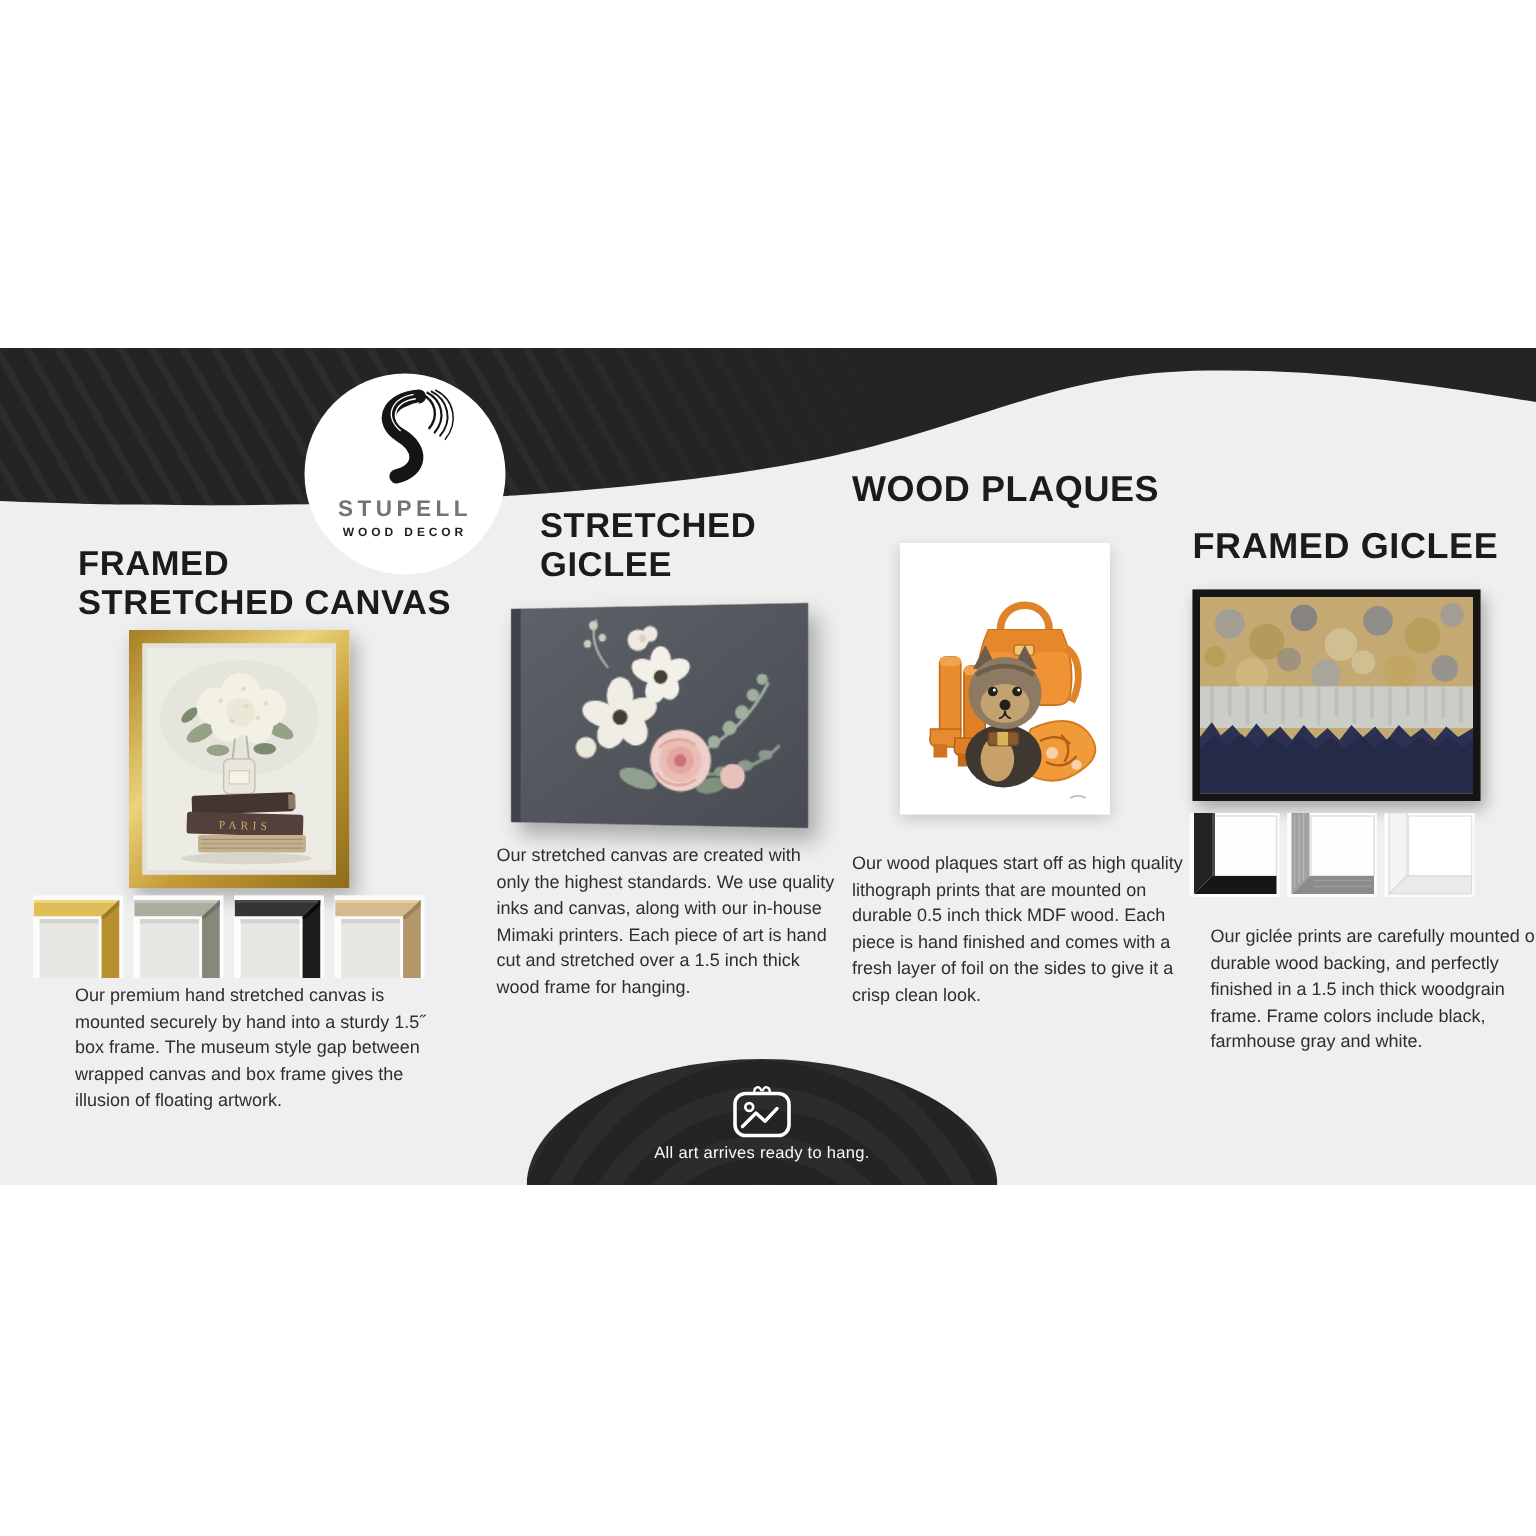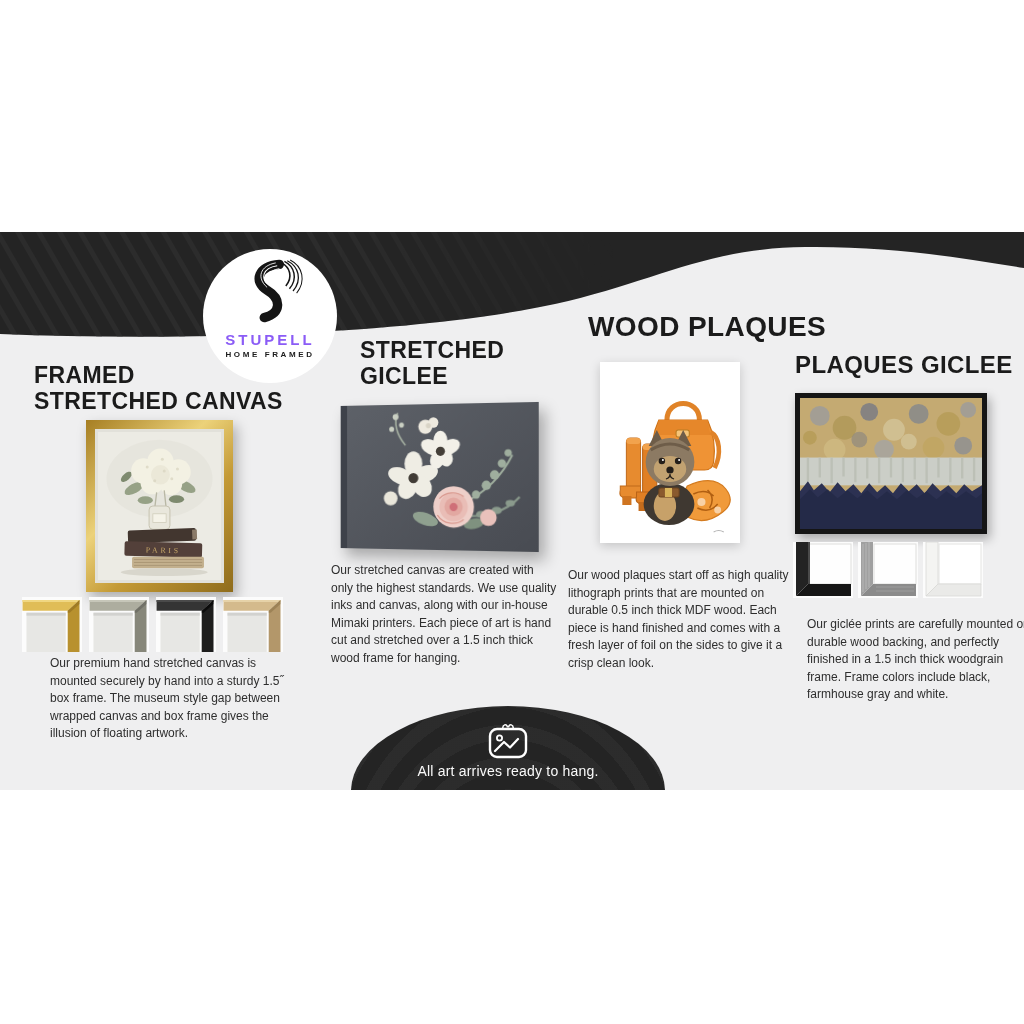--- a/index.html
+++ b/index.html
@@ -4,21 +4,21 @@
 <style>
   html,body{margin:0;padding:0;background:#fff;}
   #stage{position:relative;width:1024px;height:1024px;background:#ffffff;overflow:hidden;
          font-family:"Liberation Sans",sans-serif;color:#2c2c2c;}
   .panel{position:absolute;left:0;top:232px;width:1024px;height:558px;background:#efeff0;}
   .wave{position:absolute;left:0;top:232px;width:1024px;height:120px;display:block;}
   
   .logo{position:absolute;left:203px;top:249px;width:134px;height:134px;background:#ffffff;
         border-radius:50%;text-align:center;}
   .logo svg{display:block;margin:8px auto 0;}
-  .brand-name{font-size:15px;font-weight:700;letter-spacing:3px;color:#8b5cf6;margin-top:-4px;}
+  .brand-name{font-size:15px;font-weight:700;letter-spacing:3px;color:#737373;margin-top:-4px;}
   .brand-tagline{font-size:8px;font-weight:700;letter-spacing:2.6px;color:#1c1c1c;margin-top:2px;}
   
   .hd{position:absolute;font-size:23px;line-height:26px;font-weight:700;letter-spacing:.4px;color:#1b1b1b;}
   .bd{position:absolute;font-size:12px;line-height:17.5px;color:#2e2e2e;}
   
   .float-frame{position:absolute;left:86px;top:420px;width:147px;height:172px;padding:9px;
      box-sizing:border-box;background:linear-gradient(135deg,#a67e22,#ecd27a 38%,#c49a36 62%,#8f6c1c);
      box-shadow:4px 6px 12px rgba(0,0,0,.28);}
   .float-inner{width:100%;height:100%;box-sizing:border-box;border:3px solid #e2e1da;background:#ecebe4;}
   .float-inner svg{display:block;width:100%;height:100%;}
@@ -36,21 +36,21 @@
   .swrow{position:absolute;display:flex;}
   .swrow svg{display:block;background:#fcfcfc;}
   .swrow.r1{left:22px;top:597px;gap:7px;}
   .swrow.r2{left:793px;top:542px;gap:5px;}
   
   .dome-wrap{position:absolute;left:351px;top:706px;width:314px;height:84px;overflow:hidden;}
   .dome{position:absolute;left:0;top:0;width:314px;height:170px;border-radius:50%;background:#242424;
      background-image:repeating-radial-gradient(ellipse at 50% 115%,rgba(255,255,255,.035) 0 12px,rgba(255,255,255,0) 12px 26px);
      text-align:center;}
   .dome svg{display:block;margin:16px auto 0;}
-  .dome-text{color:#fafafa;font-size:14px;margin-top:3px;letter-spacing:.2px;}
+  .dome-text{color:#fafafa;font-size:11px;margin-top:3px;letter-spacing:.2px;}
 </style>
 </head>
 <body>
 
 <div id="stage">
 
   <div class="panel"></div>
 
   <svg class="wave" viewBox="0 0 1024 120" preserveAspectRatio="none">
     <defs>
@@ -76,24 +76,24 @@
       <path d="M63,10 C34,12 26,34 46,46 C66,58 66,78 42,84" fill="none" stroke="#151515" stroke-width="13" stroke-linecap="round"></path>
       <path d="M66,8 C78,14 82,28 72,40" fill="none" stroke="#151515" stroke-width="2.2"></path>
       <path d="M70,6 C84,13 89,30 77,44" fill="none" stroke="#151515" stroke-width="2"></path>
       <path d="M74,5 C90,13 95,32 82,47" fill="none" stroke="#151515" stroke-width="1.8"></path>
       <path d="M78,4 C96,13 100,34 87,50" fill="none" stroke="#151515" stroke-width="1.4"></path>
       <path d="M60,12 C40,15 35,30 50,40" fill="none" stroke="#ffffff" stroke-width="1.4"></path>
       <path d="M63,16 C46,19 42,31 54,39" fill="none" stroke="#ffffff" stroke-width="1.2"></path>
       <path d="M58,8 C36,12 31,29 46,42" fill="none" stroke="#ffffff" stroke-width="1.2"></path>
     </svg>
     <div class="brand-name">STUPELL</div>
-    <div class="brand-tagline">HOME FRAMED</div>
-  </div>
-
-  <div class="hd" style="left:34px;top:362px;">
+    <div class="brand-tagline">WOOD DECOR</div>
+  </div>
+
+  <div class="hd" style="left:52px;top:362px;">
     <span>FRAMED</span><br>
     <span>STRETCHED CANVAS</span>
   </div>
 
   <div class="float-frame">
     <div class="float-inner">
       <svg viewBox="0 0 130 152" preserveAspectRatio="none">
         <rect width="130" height="152" fill="#ecebe4"></rect>
         <ellipse cx="65" cy="48" rx="56" ry="40" fill="#e4e3da" opacity=".7"></ellipse>
         <g fill="#96a186">
@@ -240,21 +240,21 @@
       <circle cx="108" cy="100" r="9" fill="#e2a8a1"></circle>
       <circle cx="108" cy="100" r="4" fill="#cf6f78"></circle>
       <path d="M94,92 a18,18 0 0 1 24,-2 M92,108 a18,18 0 0 0 26,4" stroke="#d9998f" stroke-width="1.2" fill="none"></path>
       <circle cx="142" cy="110" r="8" fill="#e9c1bb"></circle>
       <circle cx="45" cy="92" r="7" fill="#e9e6da"></circle>
     </svg>
   </div>
 
   <p class="bd" style="left:331px;top:562px;width:228px;margin:0;">Our stretched canvas are created with only the highest standards. We use quality inks and canvas, along with our in-house Mimaki printers. Each piece of art is hand cut and stretched over a 1.5 inch thick wood frame for hanging.</p>
 
-  <div class="hd" style="left:588px;top:314px;font-size:28px;">WOOD PLAQUES</div>
+  <div class="hd" style="left:568px;top:314px;font-size:24px;">WOOD PLAQUES</div>
 
   <div class="plaque">
     <svg viewBox="0 0 138 181" preserveAspectRatio="none">
       <rect width="138" height="181" fill="#ffffff"></rect>
 
       <g>
         <rect x="26" y="76" width="14" height="52" rx="4" fill="#e78b2f" stroke="#c06a1a" stroke-width="1"></rect>
         <path d="M20,124 h20 v12 h-14 q-8,0 -6,-8 z" fill="#e78b2f" stroke="#c06a1a" stroke-width="1"></path>
         <rect x="22" y="134" width="9" height="9" fill="#cf7420"></rect>
         <rect x="26" y="76" width="14" height="6" rx="3" fill="#f2a34d"></rect>
@@ -289,21 +289,21 @@
       <circle cx="69" cy="108" r="3.6" fill="#241f1a"></circle>
       <path d="M69,112 q0,4 -4,5 M69,112 q0,4 4,5" stroke="#241f1a" stroke-width="1.2" fill="none"></path>
       <rect x="58" y="126" width="20" height="9" rx="2" fill="#8a5a2e" stroke="#6b431f" stroke-width="1"></rect>
       <rect x="64" y="126" width="7" height="9" fill="#d9b45c"></rect>
       <path d="M112,170 q5,-3 10,0" stroke="#b5b5b5" stroke-width="1" fill="none"></path>
     </svg>
   </div>
 
   <p class="bd" style="left:568px;top:567px;width:222px;margin:0;">Our wood plaques start off as high quality lithograph prints that are mounted on durable 0.5 inch thick MDF wood. Each piece is hand finished and comes with a fresh layer of foil on the sides to give it a crisp clean look.</p>
 
-  <div class="hd" style="left:795px;top:352px;font-size:24px;">PLAQUES GICLEE</div>
+  <div class="hd" style="left:795px;top:352px;font-size:24px;">FRAMED GICLEE</div>
 
   <div class="giclee-frame">
     <svg viewBox="0 0 184 132" preserveAspectRatio="none">
       <rect width="184" height="90" fill="#c4aa72"></rect>
       <g opacity=".6">
         <circle cx="20" cy="18" r="10" fill="#8e97ab"></circle>
           <circle cx="45" cy="30" r="12" fill="#a9924f"></circle>
         <circle cx="70" cy="14" r="9" fill="#5d6a8c"></circle>
           <circle cx="95" cy="32" r="11" fill="#d9cda6"></circle>
         <circle cx="120" cy="16" r="10" fill="#6f7c96"></circle>

